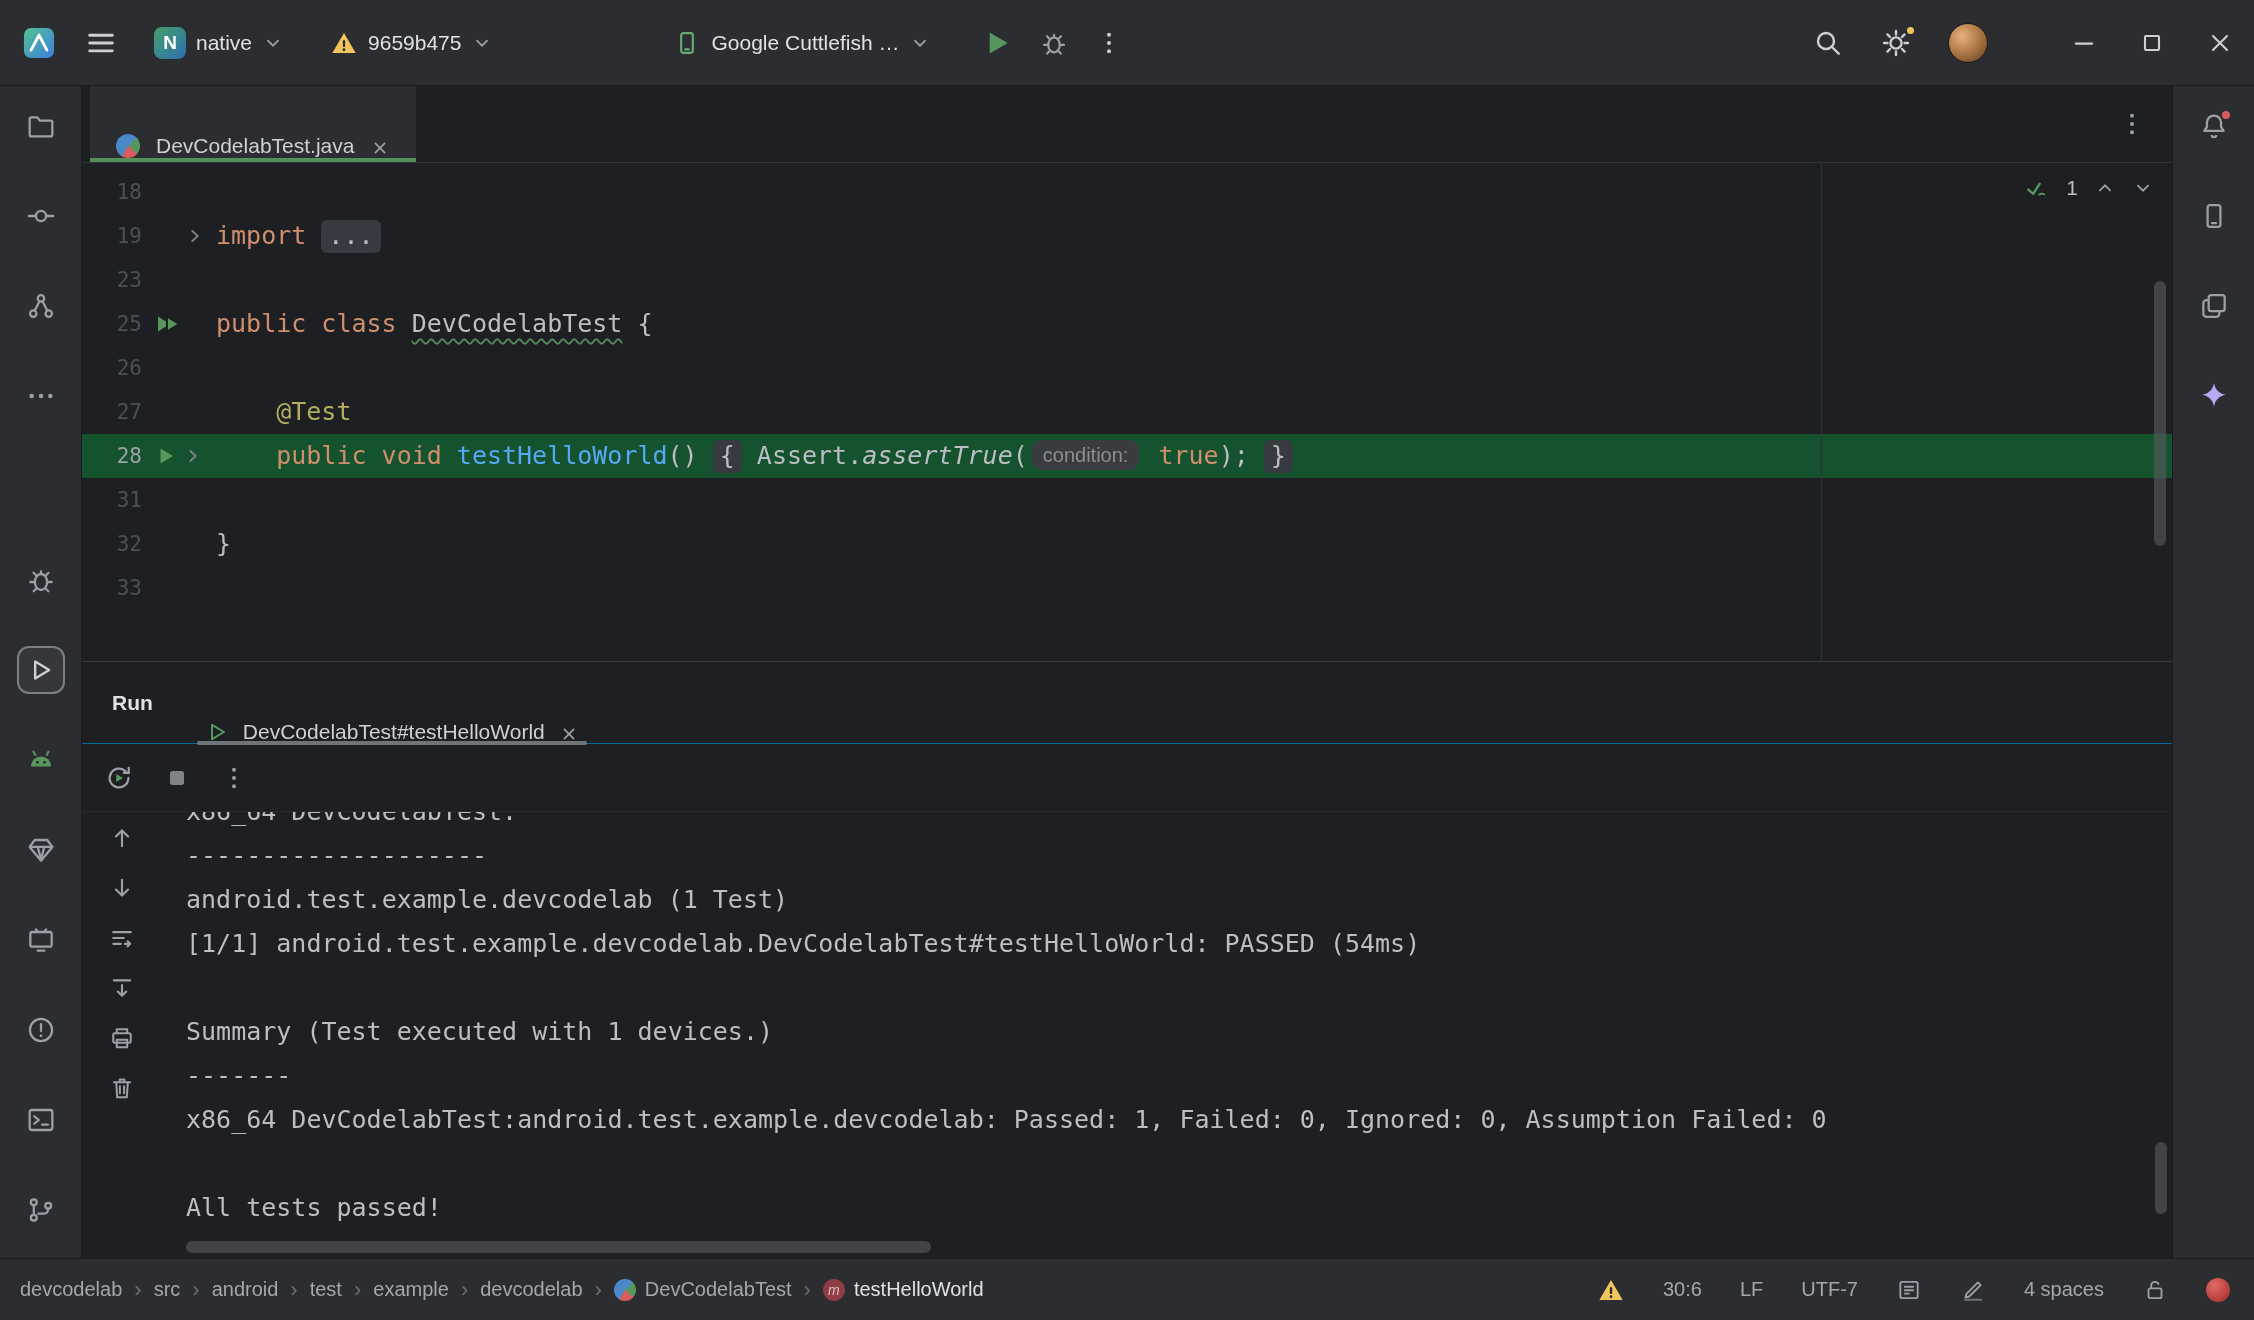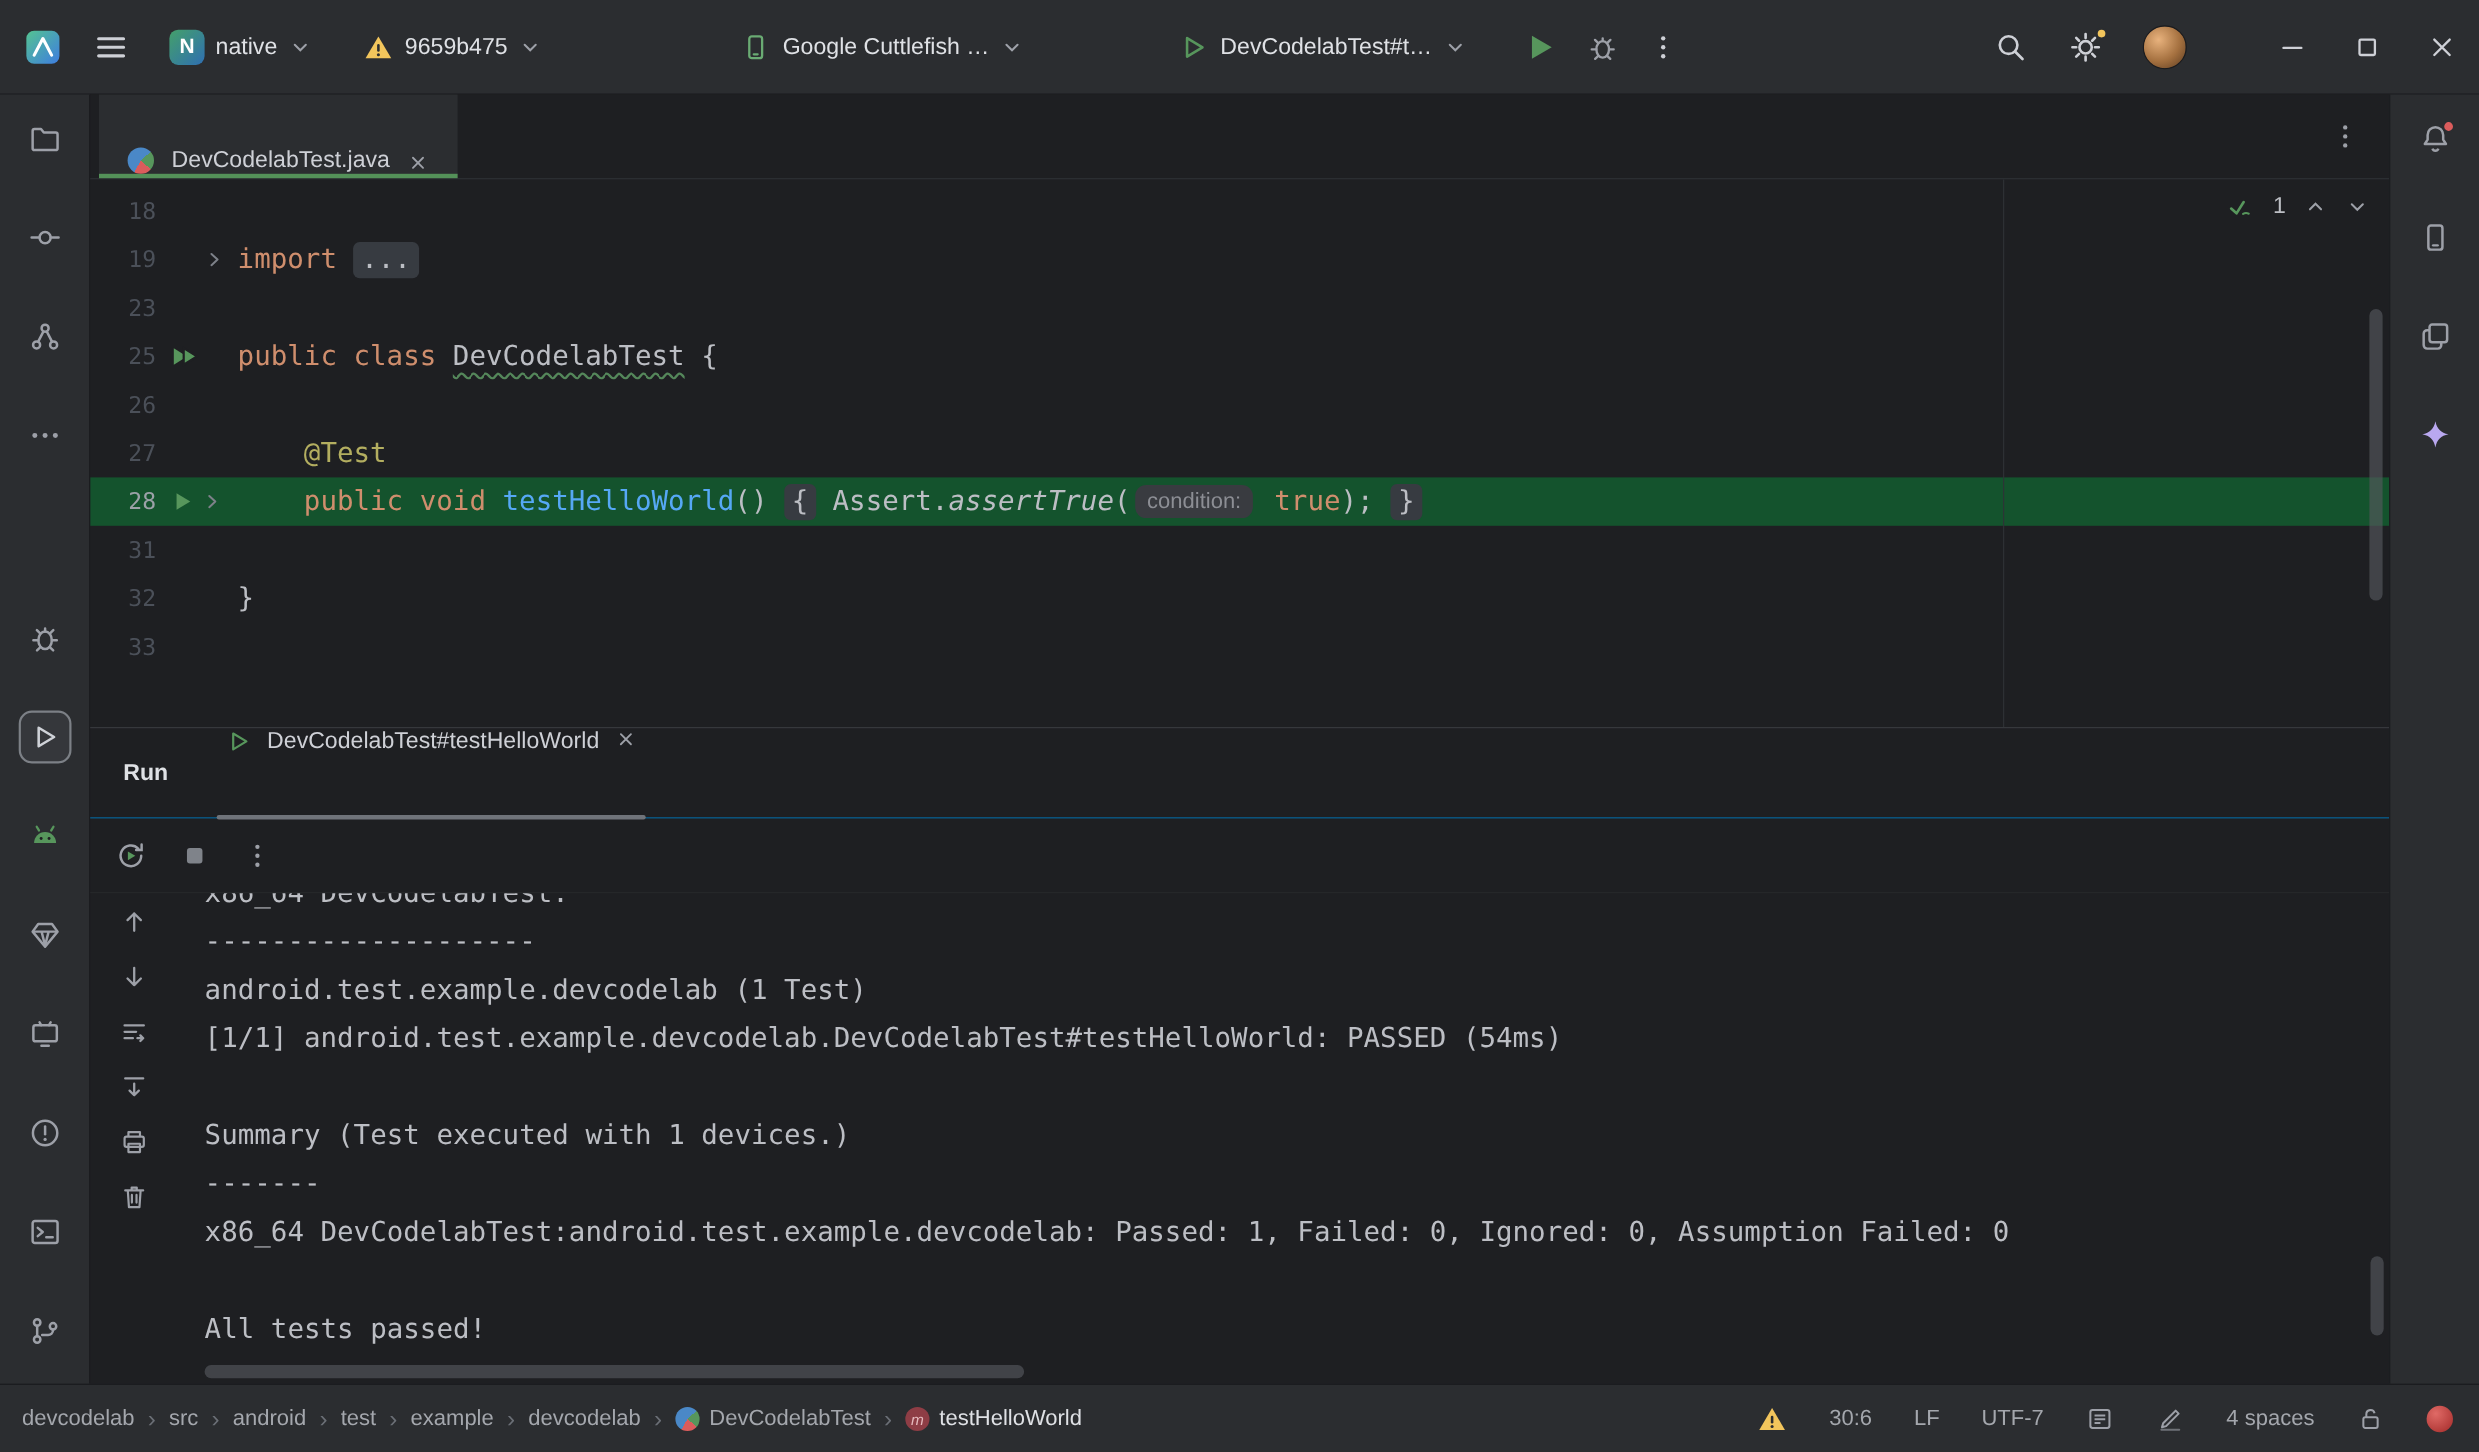--- a/index.html
+++ b/index.html
@@ -54,21 +54,21 @@
   .tk-hint{background:#393b40;color:#8c8e94;border-radius:10px;padding:3px 11px;font-size:20px;font-family:"Liberation Sans",sans-serif;display:inline-block;line-height:1.2;vertical-align:2px;margin:0 4px}
   .tk-squig{text-decoration:underline wavy #54875a 2px;text-underline-offset:6px}
   .margin-line{position:absolute;top:0;bottom:0;left:1739px;width:1px;background:#2f3237}
   .ed-scrollbar{position:absolute;right:6px;top:118px;width:12px;height:265px;background:#55585e;border-radius:6px;opacity:.65}
   .inspect-widget{position:absolute;top:12px;right:18px;display:flex;align-items:center;gap:16px;color:#bcbec4;font-size:21px}
 
   
   .run-panel{flex:1;display:flex;flex-direction:column;border-top:1px solid #393b40;min-height:0;background:#1e1f22}
   .run-header{height:82px;flex:0 0 82px;display:flex;align-items:center;padding:0 30px;gap:44px;border-bottom:1px solid #0369a1}
   .run-title{font-size:21px;font-weight:bold;color:#dfe1e5}
-  .run-tab{position:relative;height:82px;display:flex;align-items:flex-start;gap:14px;color:#ced0d6;font-size:21px;padding:0 8px}
+  .run-tab{position:relative;height:82px;display:flex;align-items:flex-end;gap:14px;color:#ced0d6;font-size:21px;padding:0 8px}
   .run-tab::after{content:"";position:absolute;left:0;right:0;bottom:-1px;height:4px;background:#6f737a;border-radius:2px}
   .run-toolbar{height:68px;flex:0 0 68px;display:flex;align-items:center;padding:0 22px;gap:30px;border-bottom:1px solid #26282b}
   .console-wrap{flex:1;position:relative;display:flex;min-height:0;overflow:hidden}
   .console-gutter{width:80px;flex:0 0 80px;display:flex;flex-direction:column;align-items:center;gap:22px;padding-top:12px}
   .console{flex:1;margin-top:-22px;font:25px/44px "DejaVu Sans Mono",monospace;color:#bcbec4;padding-left:24px;white-space:pre;overflow:hidden}
   .h-scrollbar{position:absolute;left:104px;bottom:5px;width:745px;height:12px;background:#55585e;border-radius:6px;opacity:.65}
   .v-scrollbar{position:absolute;right:5px;bottom:44px;width:12px;height:72px;background:#55585e;border-radius:6px;opacity:.65}
 
   
   .statusbar{height:62px;flex:0 0 62px;background:#2b2d30;border-top:1px solid #1a1b1e;display:flex;align-items:center;padding:0 24px 0 20px;font-size:20px;color:#a4a7ad;white-space:nowrap}
@@ -130,29 +130,20 @@
       <svg width="28" height="28" viewBox="0 0 24 24" fill="none" stroke="#6aab73" stroke-width="1.8">
           <rect x="7" y="3.5" width="10" height="17" rx="2"></rect>
           <path d="M10.5 17.5h3" stroke-linecap="round"></path>
         </svg>
       <span>Google Cuttlefish …</span>
       <svg width="22" height="22" viewBox="0 0 24 24" fill="none" stroke="#9da0a8" stroke-width="2" stroke-linecap="round">
           <path d="M6.5 9.5 12 15l5.5-5.5"></path>
         </svg>
     </span>
 
-    <span class="tb-group rc-group">
-      <svg width="28" height="28" viewBox="0 0 24 24" fill="none" stroke="#57965c" stroke-width="2" stroke-linejoin="round">
-          <path d="M7 4.8 19 12 7 19.2z"></path>
-        </svg>
-      <span>DevCodelabTest#t…</span>
-      <svg width="22" height="22" viewBox="0 0 24 24" fill="none" stroke="#9da0a8" stroke-width="2" stroke-linecap="round">
-          <path d="M6.5 9.5 12 15l5.5-5.5"></path>
-        </svg>
-    </span>
 
     <div class="tb-actions">
       <span>
         <svg width="32" height="32" viewBox="0 0 24 24">
             <path d="M6.5 4.2 20 12 6.5 19.8z" fill="#57965c"></path>
           </svg>
       </span>
       <span>
         <svg width="30" height="30" viewBox="0 0 24 24" fill="none" stroke="#9da0a8" stroke-width="1.7" stroke-linecap="round">
             <ellipse cx="12" cy="13.5" rx="4.6" ry="6"></ellipse>

